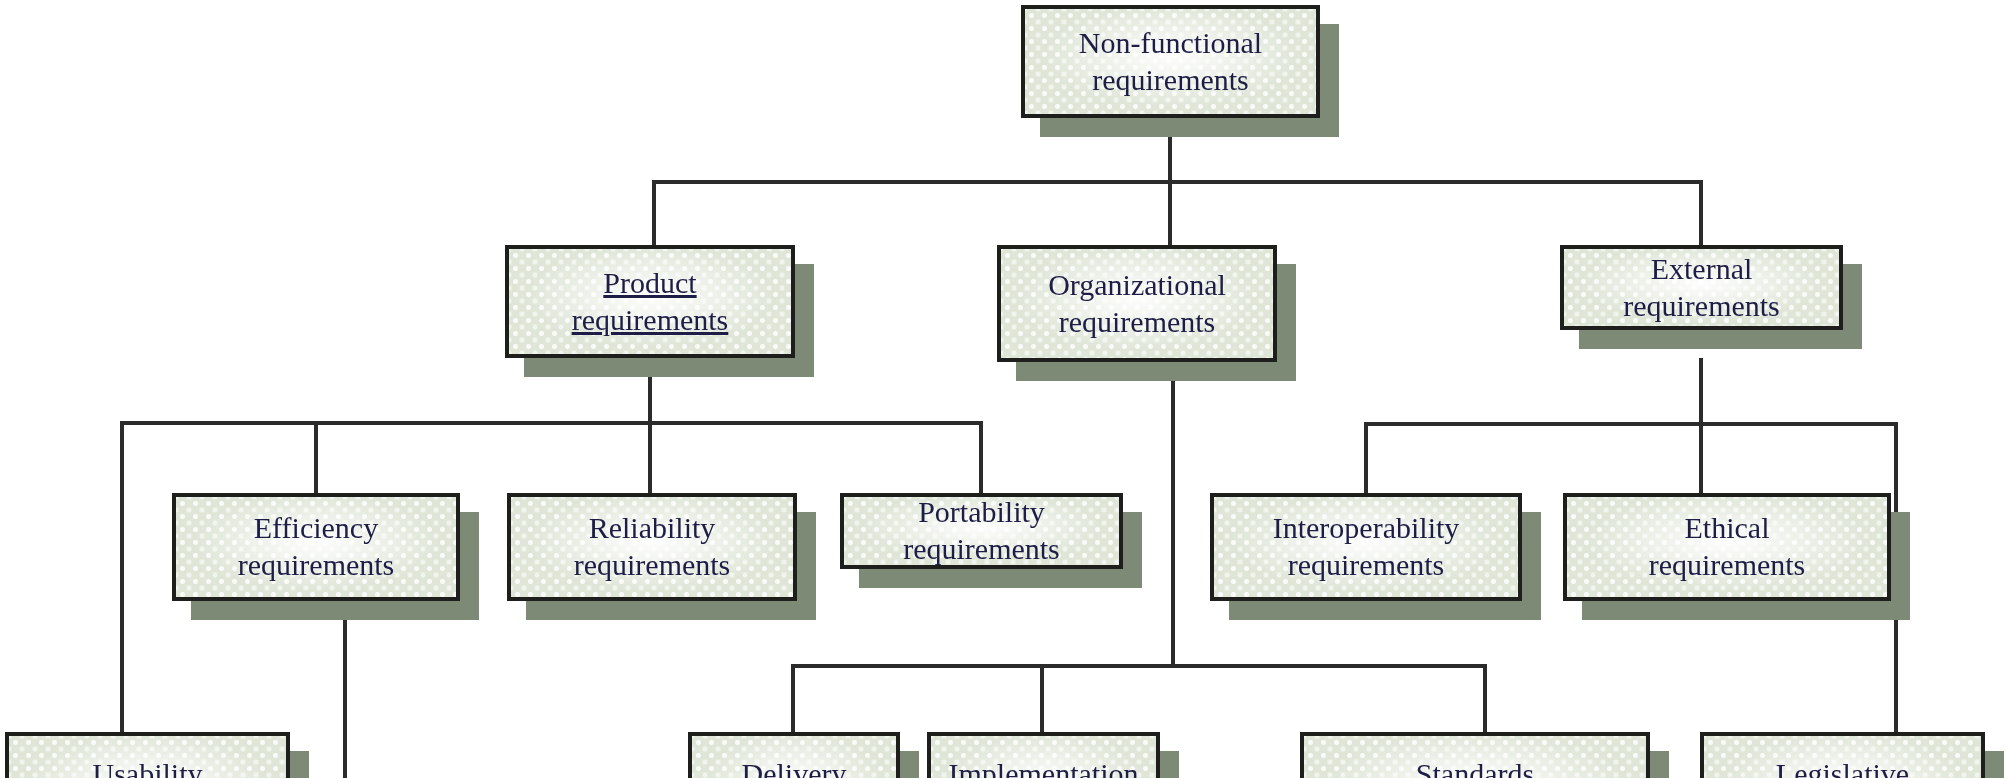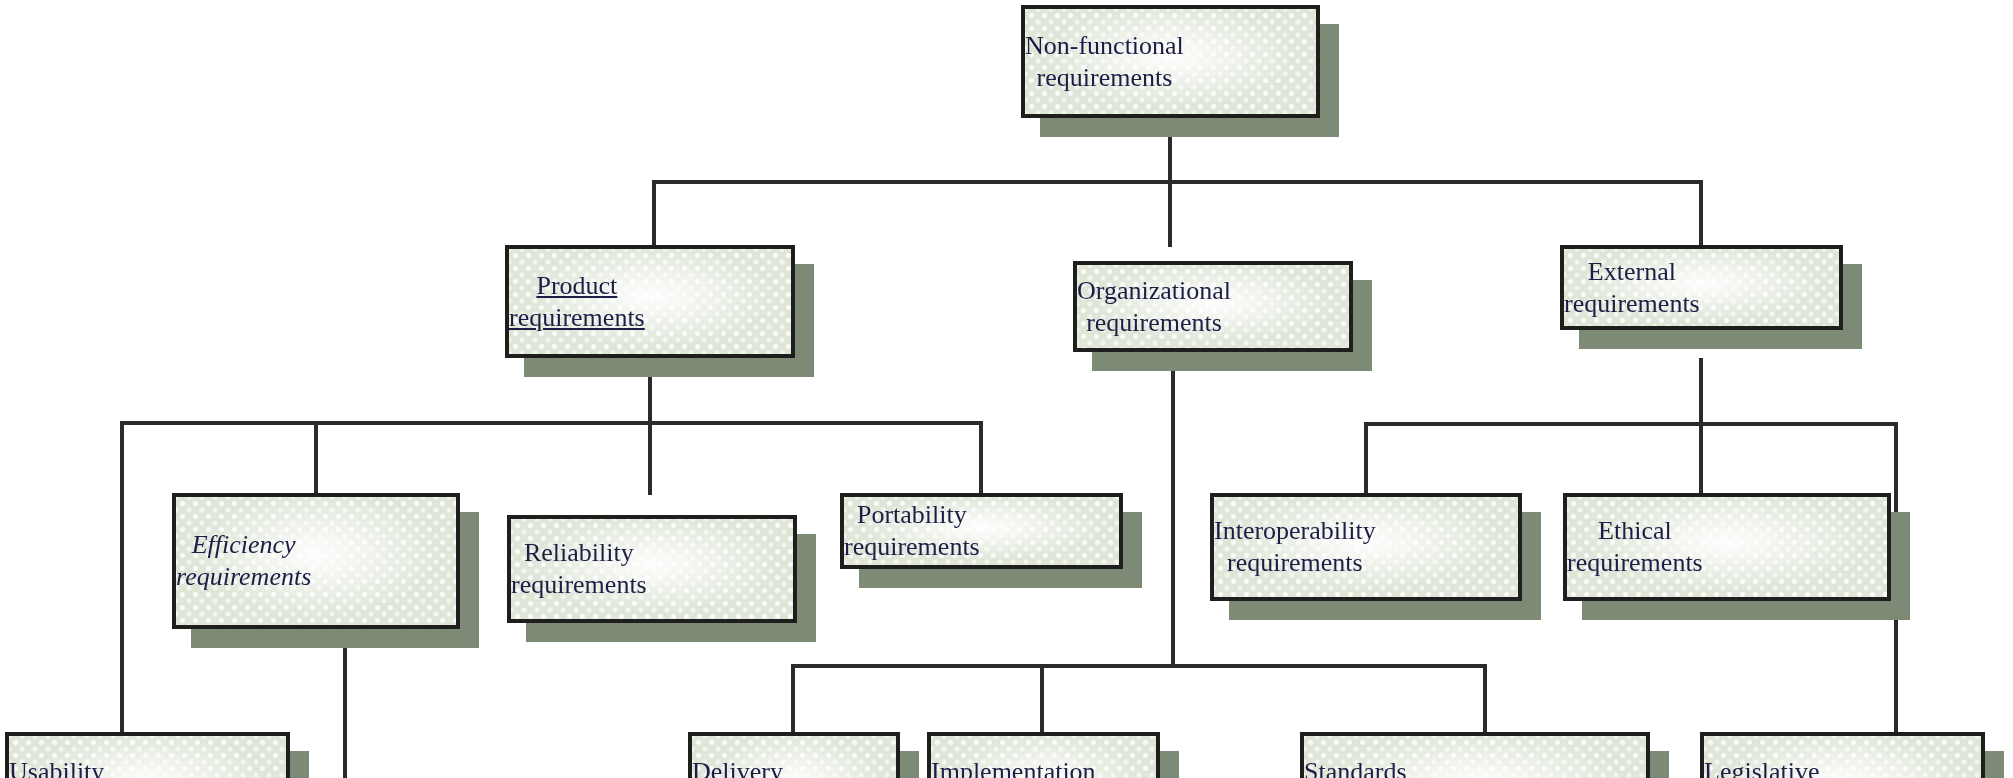--- a/index.html
+++ b/index.html
@@ -15,24 +15,24 @@
     box-sizing:border-box;
     border:4px solid #1e1f1c;
     background-color:#dfe6d8;
     background-image:
       radial-gradient(ellipse at 50% 45%, rgba(255,255,255,0.95) 0%, rgba(255,255,255,0) 62%),
       radial-gradient(circle, rgba(255,255,255,0.85) 2px, rgba(255,255,255,0) 3px),
       radial-gradient(circle, rgba(250,252,248,0.75) 2px, rgba(250,252,248,0) 3px);
     background-size:100% 100%, 13px 13px, 13px 13px;
     background-position:0 0, 0 0, 6.5px 6.5px;
     box-shadow:19px 19px 0 0 #7d8a76;
-    display:flex;align-items:center;
+    display:flex;align-items:center;justify-content:center;
     text-align:center;
     color:#1d1d46;
-    font-size:26px;
+    font-size:30px;
     line-height:1.22;
     white-space:pre-line;
     font-weight:500;
   }
   .node.cut{
     align-items:flex-start;
     padding-top:20px;
   }
   .line{
     position:absolute;
@@ -69,34 +69,34 @@
 
   <div class="node" style="left:1021px;top:5px;width:299px;height:113px;">
     <span>Non-functional
 requirements</span>
   </div>
 
   <div class="node" style="left:505px;top:245px;width:290px;height:113px;text-decoration:underline;">
     <span>Product
 requirements</span>
   </div>
-  <div class="node" style="left:1073px;top:245px;width:280px;height:91px;margin-top:16px;">
+  <div class="node" style="left:997px;top:245px;width:280px;height:117px;">
     <span>Organizational
 requirements</span>
   </div>
   <div class="node" style="left:1560px;top:245px;width:283px;height:85px;">
     <span>External
 requirements</span>
   </div>
 
-  <div class="node" style="left:172px;top:493px;width:288px;height:136px;font-style:italic;">
+  <div class="node" style="left:172px;top:493px;width:288px;height:108px;">
     <span>Efficiency
 requirements</span>
   </div>
-  <div class="node" style="left:507px;top:493px;width:290px;height:108px;margin-top:22px;">
+  <div class="node" style="left:507px;top:493px;width:290px;height:108px;">
     <span>Reliability
 requirements</span>
   </div>
   <div class="node" style="left:840px;top:493px;width:283px;height:76px;">
     <span>Portability
 requirements</span>
   </div>
   <div class="node" style="left:1210px;top:493px;width:312px;height:108px;">
     <span>Interoperability
 requirements</span>

